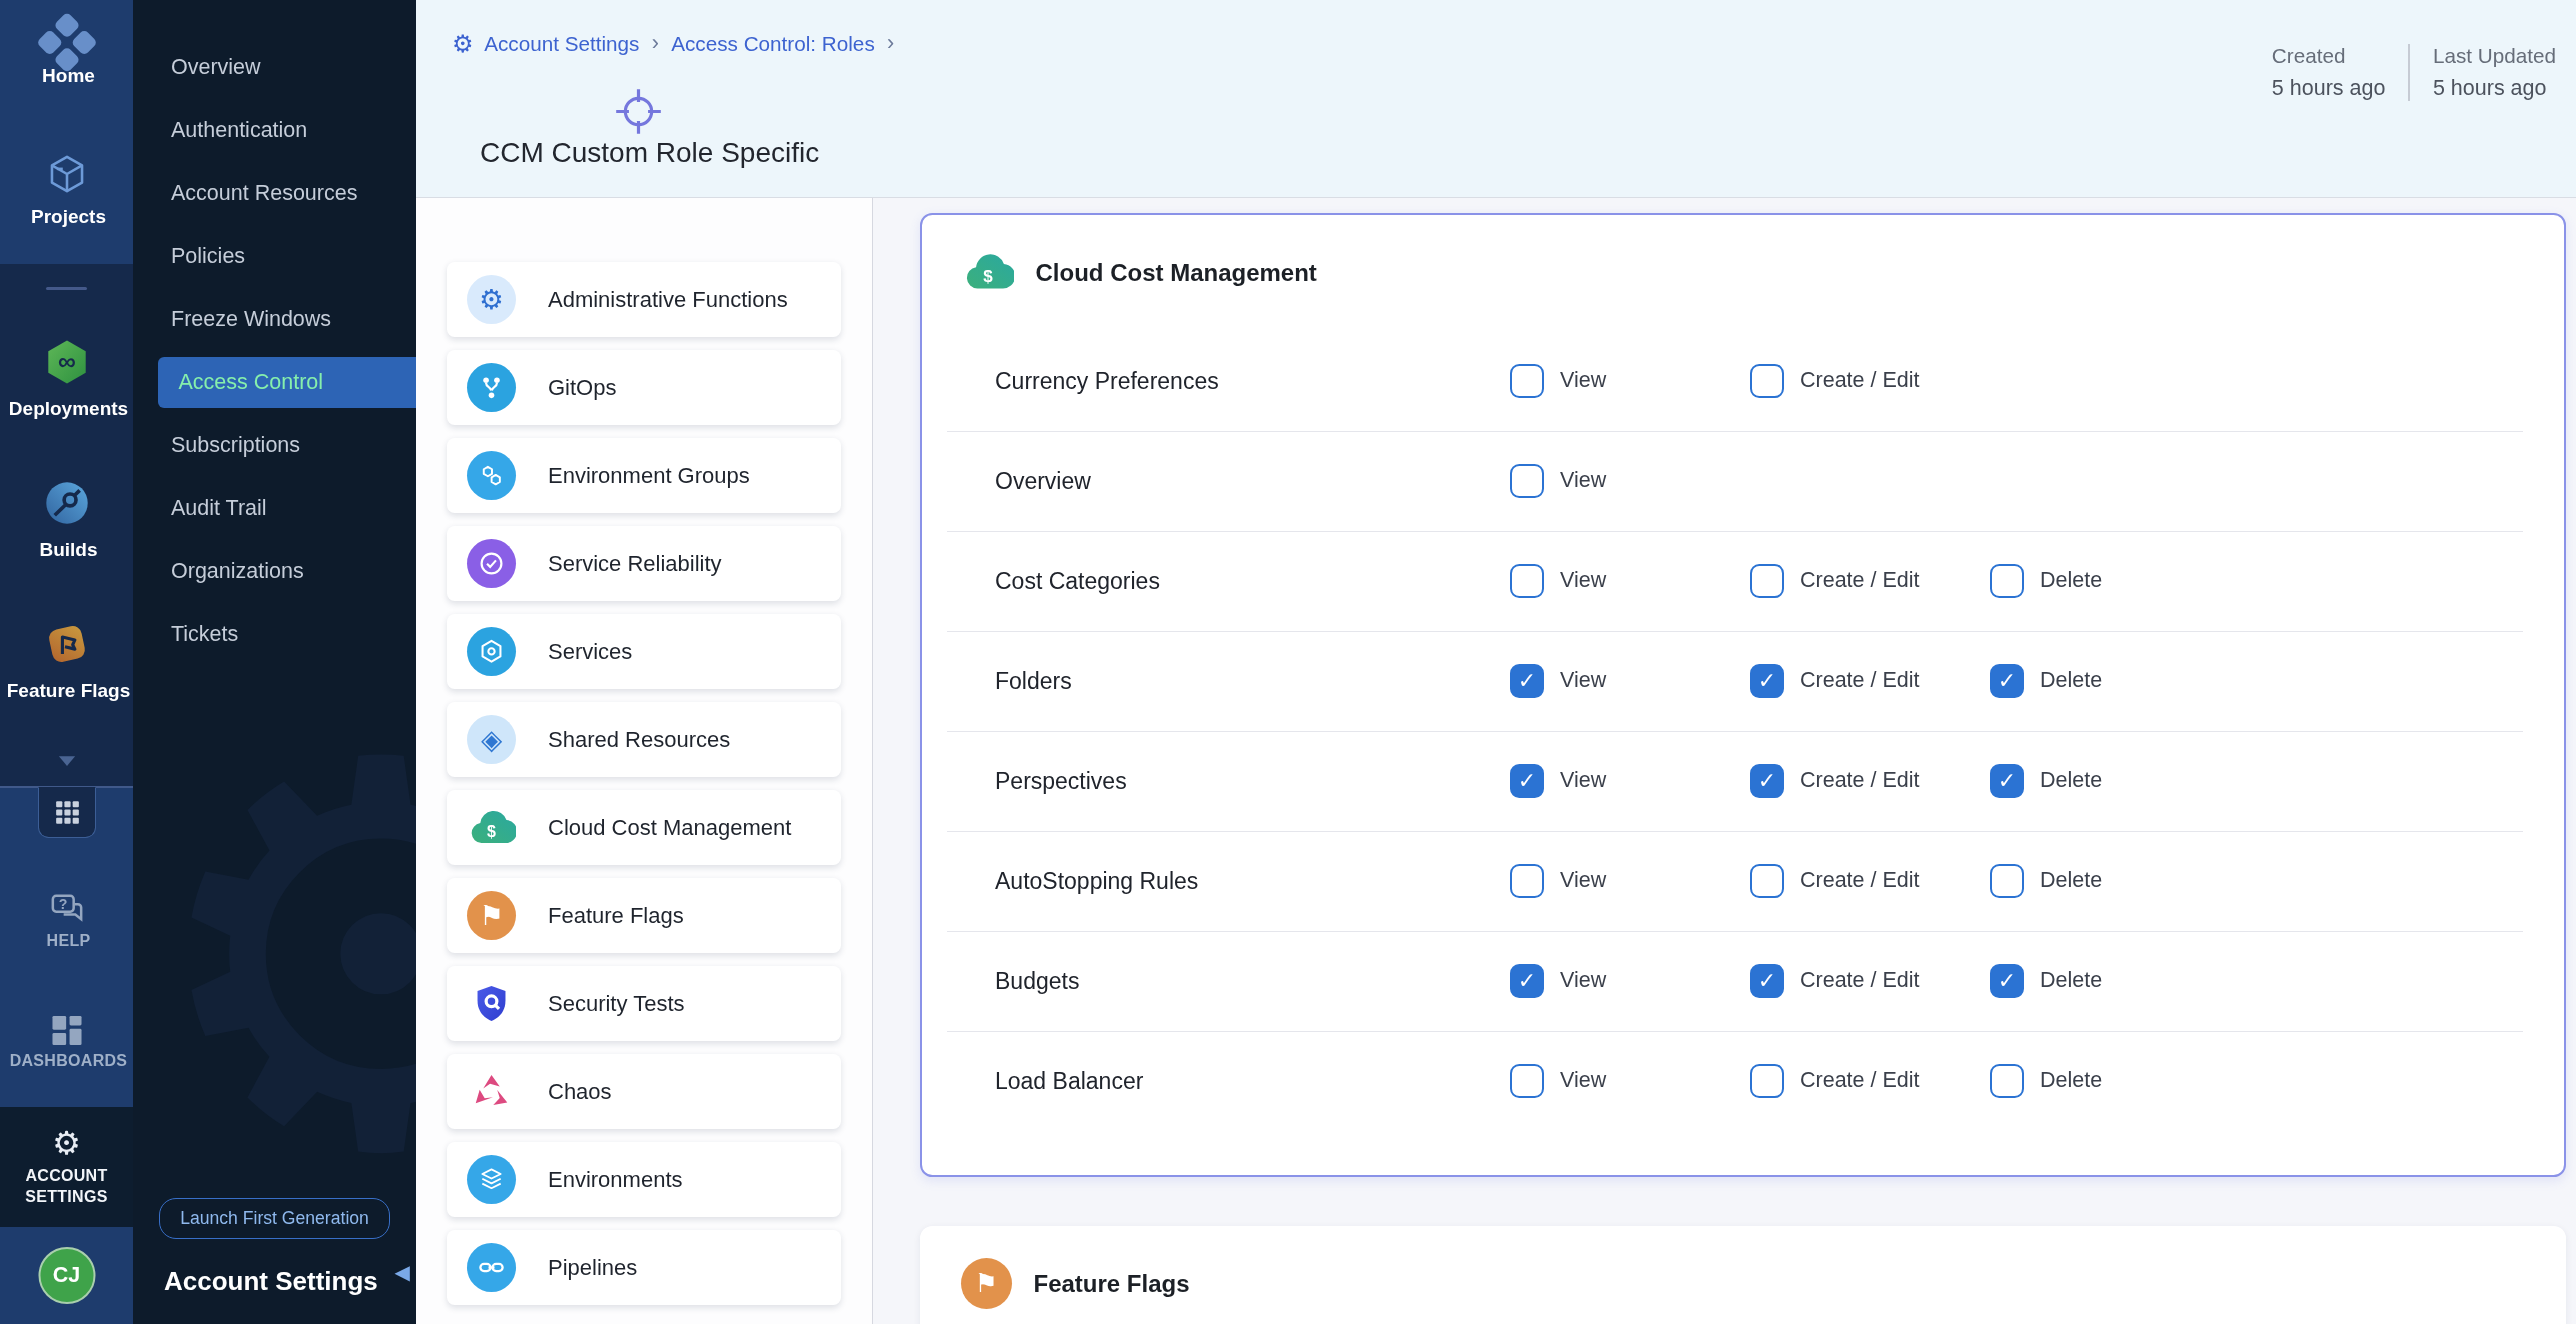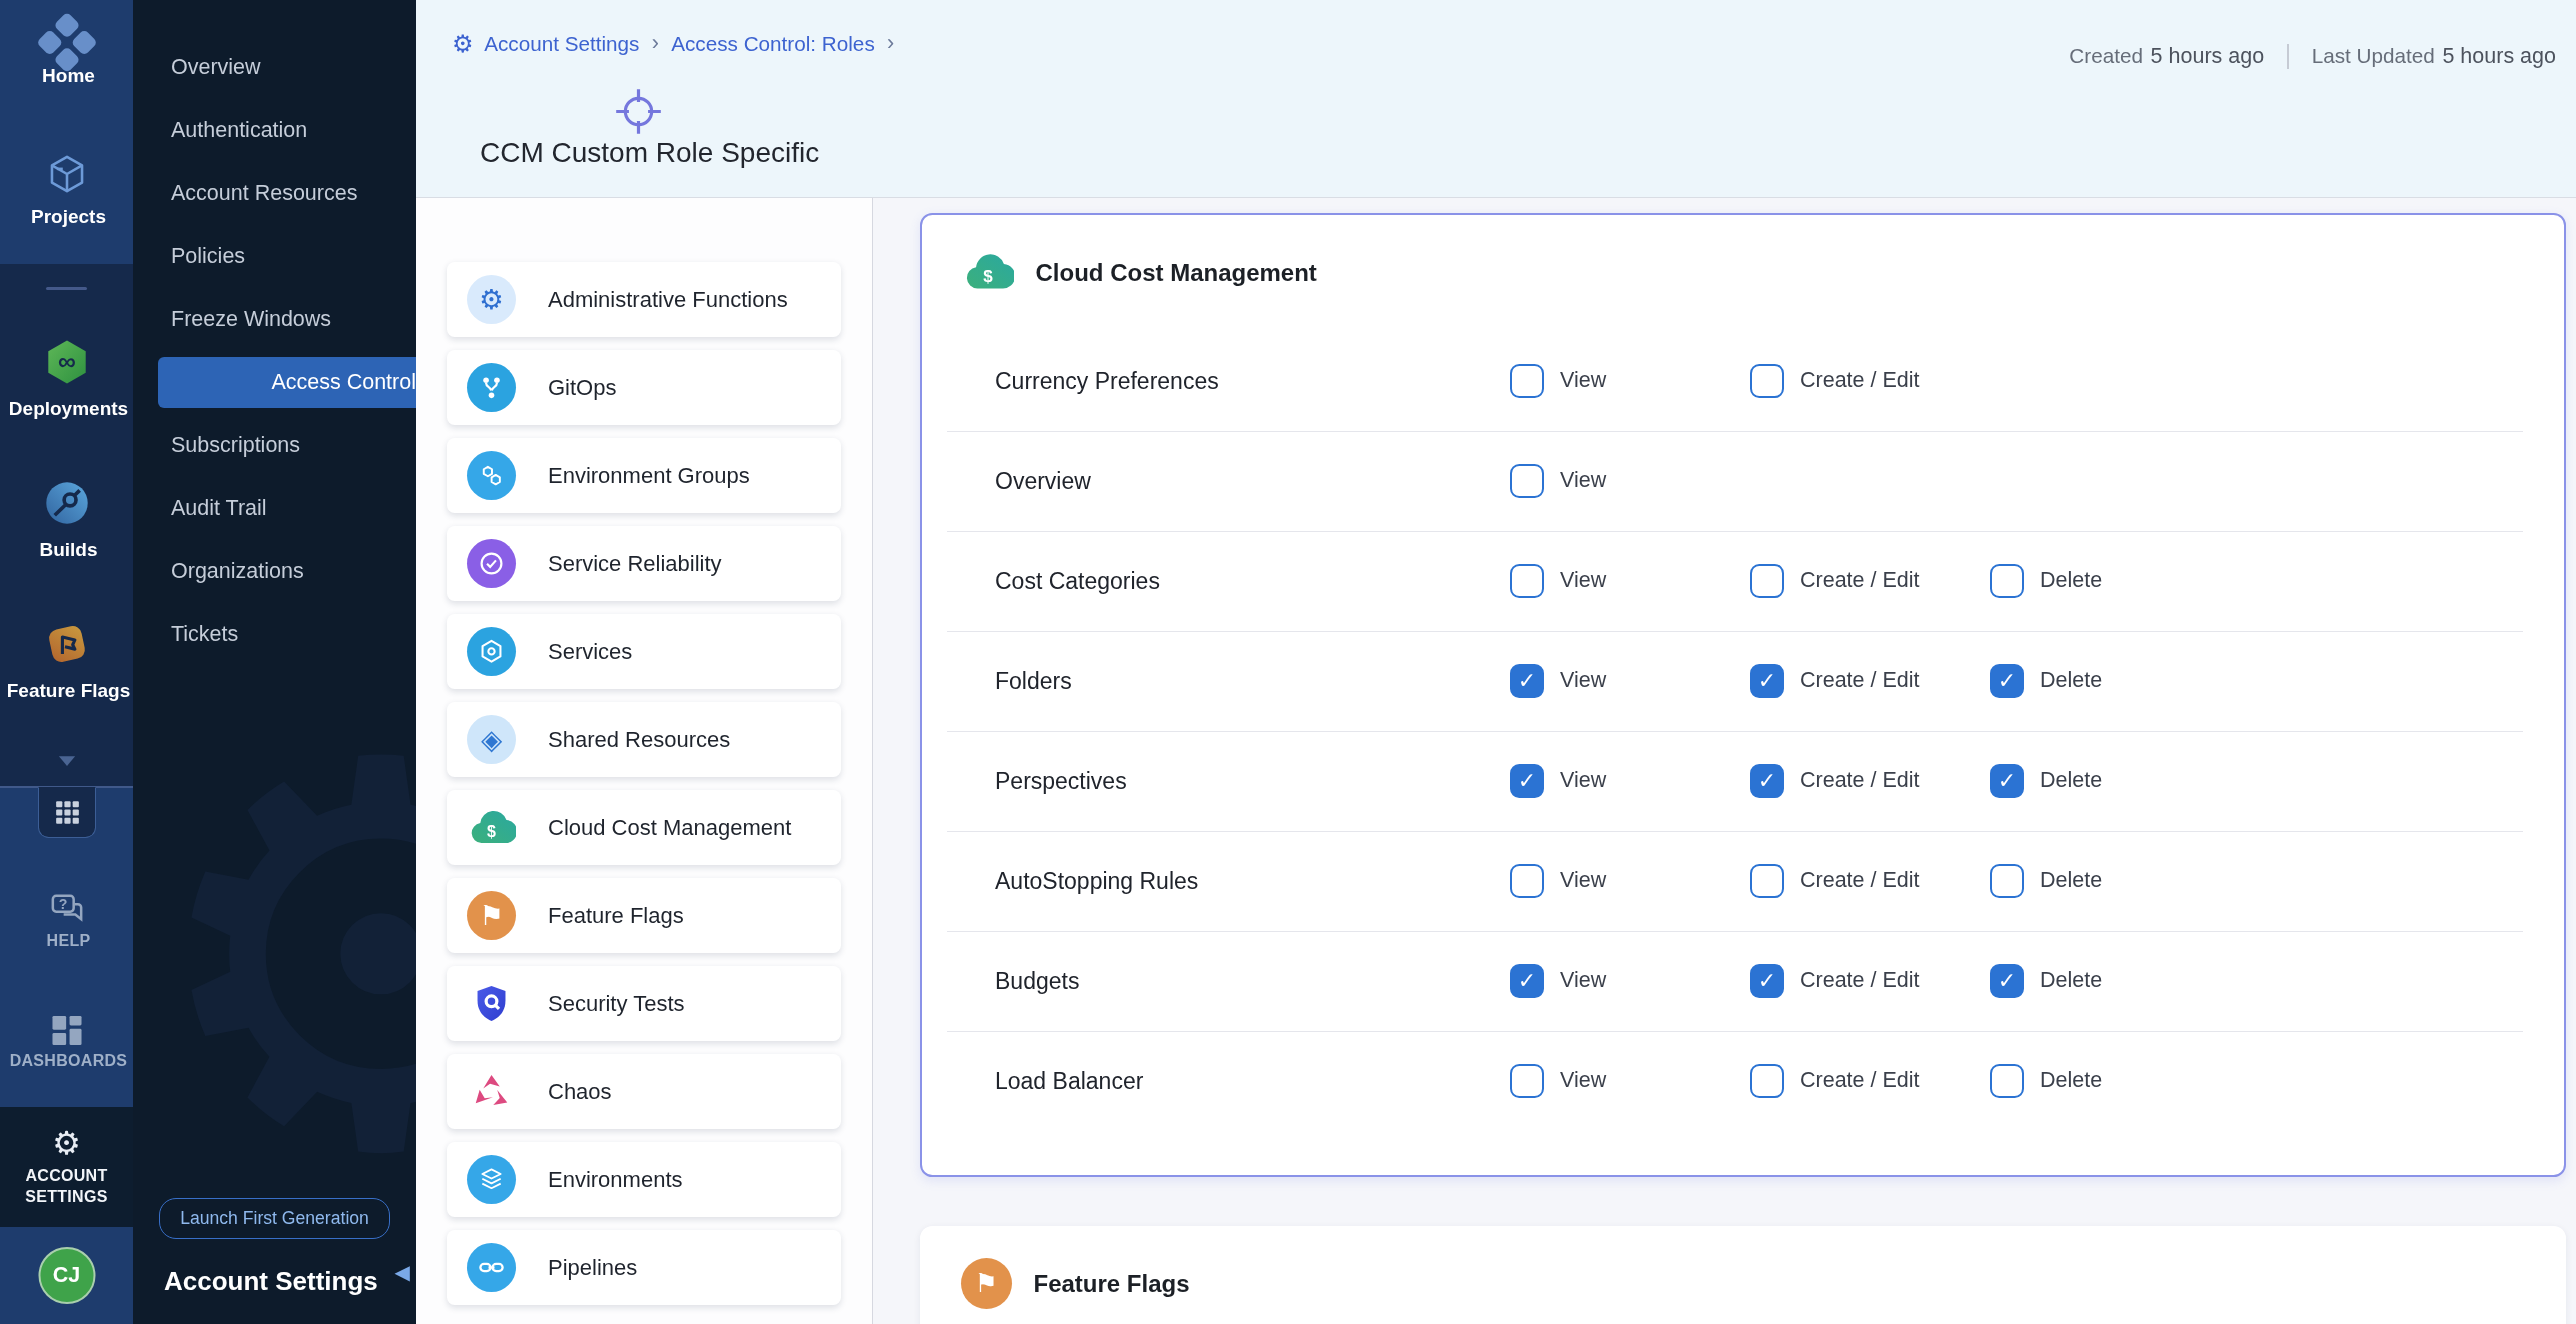--- a/index.html
+++ b/index.html
@@ -22,38 +22,38 @@
   .acct-block{position:absolute;top:1107px;left:0;width:133px;height:120px;background:#0d1d2f;display:flex;flex-direction:column;align-items:center;justify-content:center;gap:6.1px;cursor:pointer;}
   .acct-block .gg{font-size:32px;color:#e8edf4;line-height:34px;}
   .acct-block .util-label{color:#f2f5f9;text-align:center;width:103px;line-height:20.7px;}
   .avatar{position:absolute;top:1247px;left:50%;transform:translateX(-50%);width:57px;height:57px;border-radius:50%;background:#3fa34a;border:2.3px solid #a9cfad;box-sizing:border-box;display:flex;align-items:center;justify-content:center;color:#fff;font-size:21.5px;font-weight:700;cursor:pointer;}
 
   
   .navpanel{position:absolute;left:133px;top:0;width:283px;height:1324px;background:#0d1b2b;overflow:hidden;z-index:4;}
   .nav-watermark{position:absolute;left:7.7px;top:690px;font-size:536px;line-height:536px;color:#122137;user-select:none;}
   .nav-items{position:absolute;top:36px;left:0;width:283px;}
   .nav-item{height:63px;line-height:63px;padding-left:38px;font-size:21.5px;color:#c5cdd9;cursor:pointer;white-space:nowrap;}
-  .nav-item.active{margin-left:24.5px;padding-left:27px;height:51px;line-height:51px;margin-top:6.1px;margin-bottom:6.1px;background:#2d64b5;border-radius:6.1px 0 0 6.1px;color:#ffffff;font-weight:500;text-align:right;}
+  .nav-item.active{margin-left:24.5px;padding-left:21px;height:51px;line-height:51px;margin-top:6.1px;margin-bottom:6.1px;background:#2d64b5;border-radius:6.1px 0 0 6.1px;color:#86efac;font-weight:500;}
   .launch-btn{position:absolute;top:1198px;left:26px;width:231px;height:41px;background:transparent;border:1.5px solid #386fc8;border-radius:17px;color:#8fb9ee;font-size:17.6px;font-family:inherit;cursor:pointer;}
   .panel-title{position:absolute;top:1266px;left:31px;color:#fff;font-size:26px;font-weight:700;}
   .collapse{position:absolute;right:6.1px;top:1260px;color:#7aa9e8;font-size:20px;cursor:pointer;}
 
   
   .main{position:absolute;left:416px;top:0;width:2160px;height:1324px;}
   .band{position:absolute;left:0;top:0;width:100%;height:198px;background:#edf6fb;border-bottom:1.5px solid #d9dde4;box-sizing:border-box;}
   .breadcrumb{position:absolute;left:36px;top:31px;display:flex;align-items:center;font-size:20.7px;}
   .breadcrumb .gg{font-size:24px;color:#3d63d0;margin-right:10.7px;line-height:24px;}
   .crumb{color:#3d63d0;text-decoration:none;cursor:pointer;}
   .sep{color:#6c7a9a;margin:0 12.3px;font-size:21.5px;}
   .titlerow{position:absolute;left:41px;top:86px;display:flex;align-items:center;flex-direction:column;}
   .title-icon{width:51px;height:51px;}
   .title-icon svg{width:100%;height:100%;}
   .page-title{margin:0 0 0 23px;font-size:28px;font-weight:500;color:#22262e;}
   .meta{position:absolute;right:20px;top:44px;display:flex;gap:23px;}
-  .meta-col{display:flex;flex-direction:row;gap:7.7px;}
+  .meta-col{display:flex;flex-direction:column;gap:7.7px;}
   .m-label{font-size:20.7px;color:#666d79;}
   .m-value{font-size:21.5px;color:#4c525d;}
   .meta-divider{width:1.5px;background:#c6cbd4;}
 
   .content{position:absolute;left:0;top:198px;width:100%;height:1126px;display:flex;}
   .catpanel{width:457px;height:100%;background:#fdfdfe;border-right:1.5px solid #d6d8e0;box-sizing:border-box;padding-top:64px;flex:0 0 auto;}
   .cat-card{width:394px;height:75px;margin:0 auto 13px auto;background:#fff;border-radius:7.7px;box-shadow:0 2.3px 6.9px rgba(25,35,70,.13);display:flex;align-items:center;cursor:pointer;}
   .cat-icon{width:49px;height:49px;margin-left:20px;border-radius:50%;display:flex;align-items:center;justify-content:center;flex:0 0 auto;}
   .cat-icon svg{width:29px;height:29px;display:block;}
   .cat-icon.bare svg{width:43px;height:43px;}

